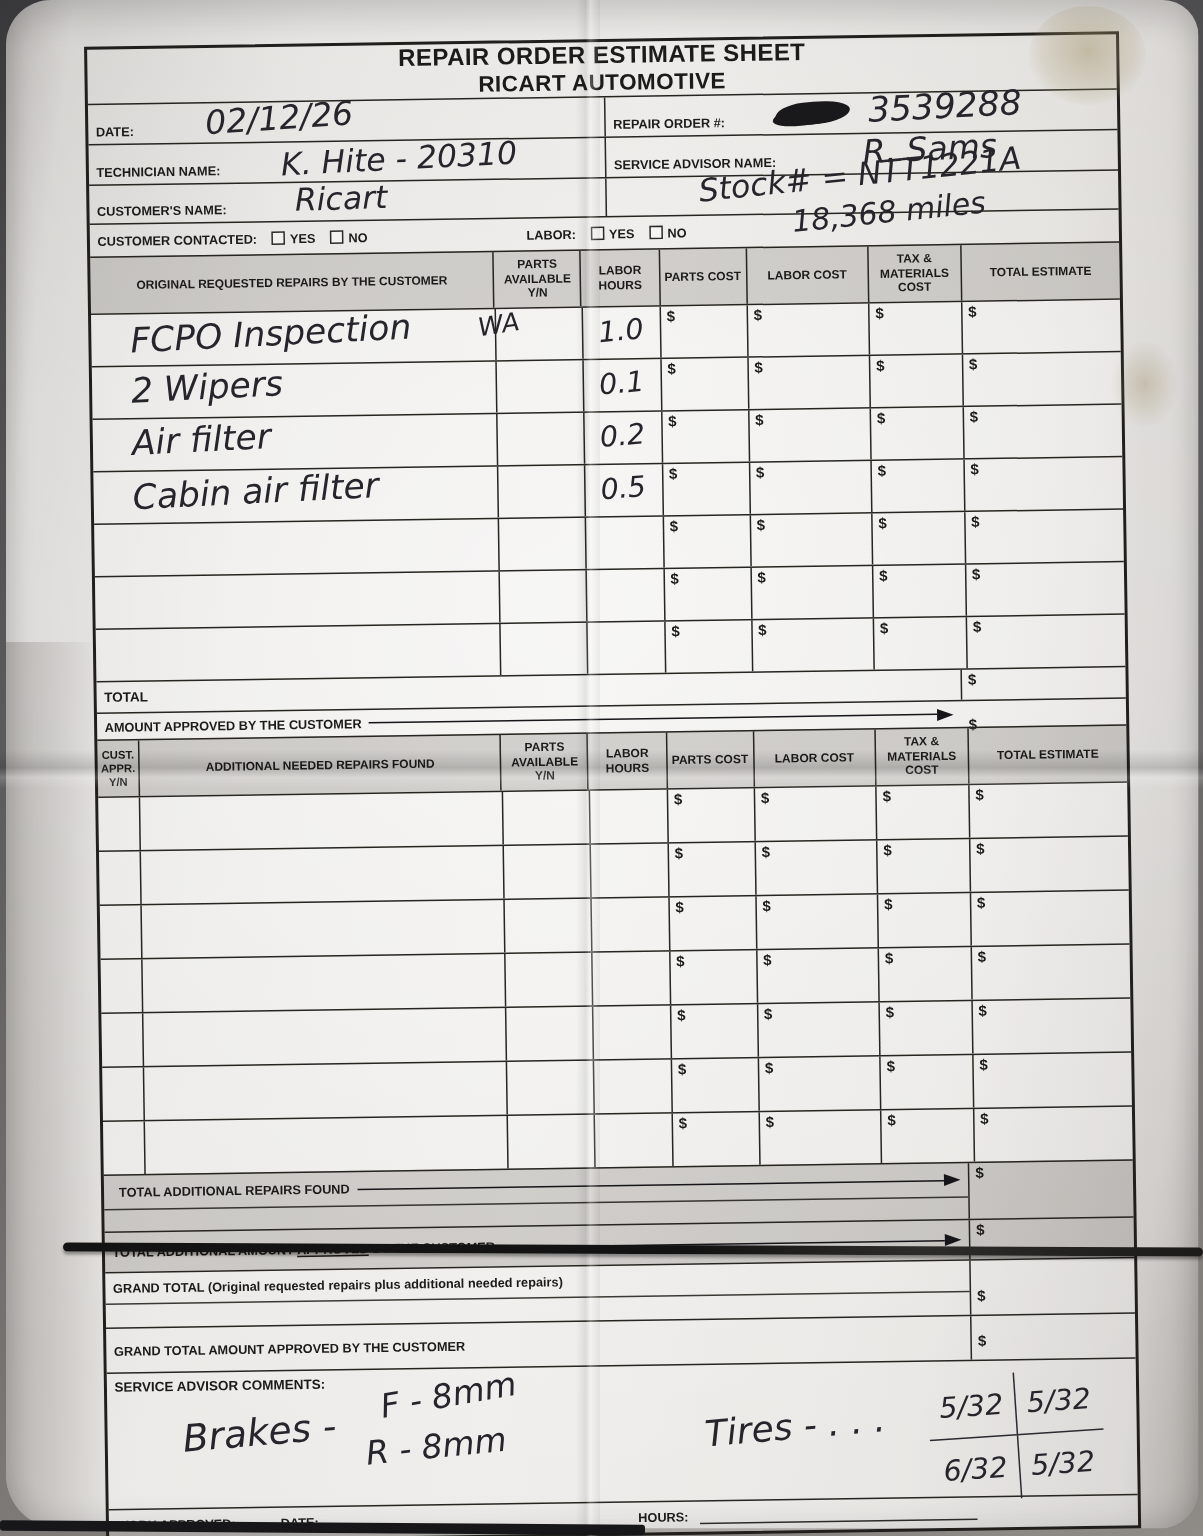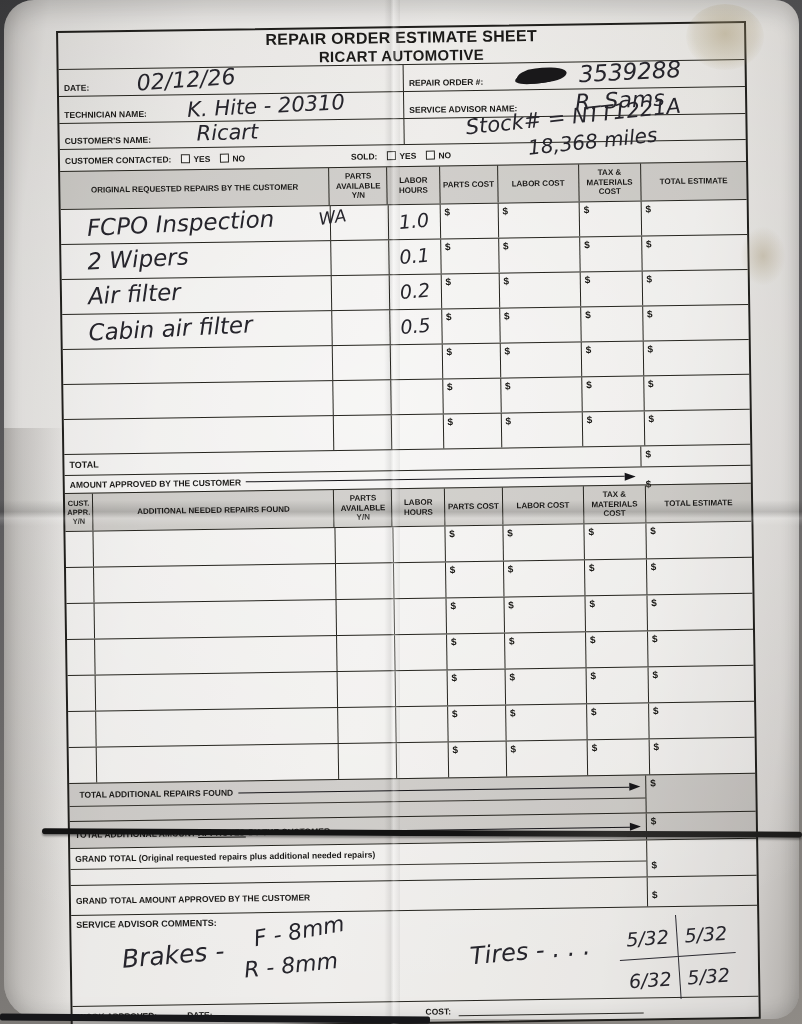--- a/index.html
+++ b/index.html
@@ -173,21 +173,21 @@
     <span class="hw hw-stock">Stock# = NTT1221A</span>
     <span class="hw hw-miles">18,368 miles</span>
 
     <div class="row contactrow">
       <span class="plabel">CUSTOMER CONTACTED:</span>
       <span class="cb"></span>
       <span class="cblabel">YES</span>
       <span class="cb"></span>
       <span class="cblabel">NO</span>
       <span class="soldgroup">
-        <span class="plabel">SOLD:</span>
+        <span class="plabel">LABOR:</span>
         <span class="cb"></span>
         <span class="cblabel">YES</span>
         <span class="cb"></span>
         <span class="cblabel">NO</span>
       </span>
     </div>
 
     <div class="row thead h38">
       <div class="th w-desc">ORIGINAL REQUESTED REPAIRS BY THE CUSTOMER</div>
       <div class="th w-pa">PARTS AVAILABLE Y/N</div>
@@ -529,21 +529,21 @@
           <div class="tg-cell">6/32</div>
           <div class="tg-cell tg-bl">5/32</div>
         </div>
       </div>
     </div>
 
     <div class="row footrow">
       <span class="lbl-foot">WORK APPROVED:</span>
       <span class="lbl-foot ml30">DATE:</span>
       <span class="uline ul-date"></span>
-      <span class="lbl-foot ml55">COST:</span>
+      <span class="lbl-foot ml55">HOURS:</span>
       <span class="uline ul-time"></span>
     </div>
 
   </div>
 
   <div class="stain1"></div>
   <div class="stain2"></div>
   <div class="vfold"></div>
   <div class="hcrease"></div>
   <div class="blackline"></div>

